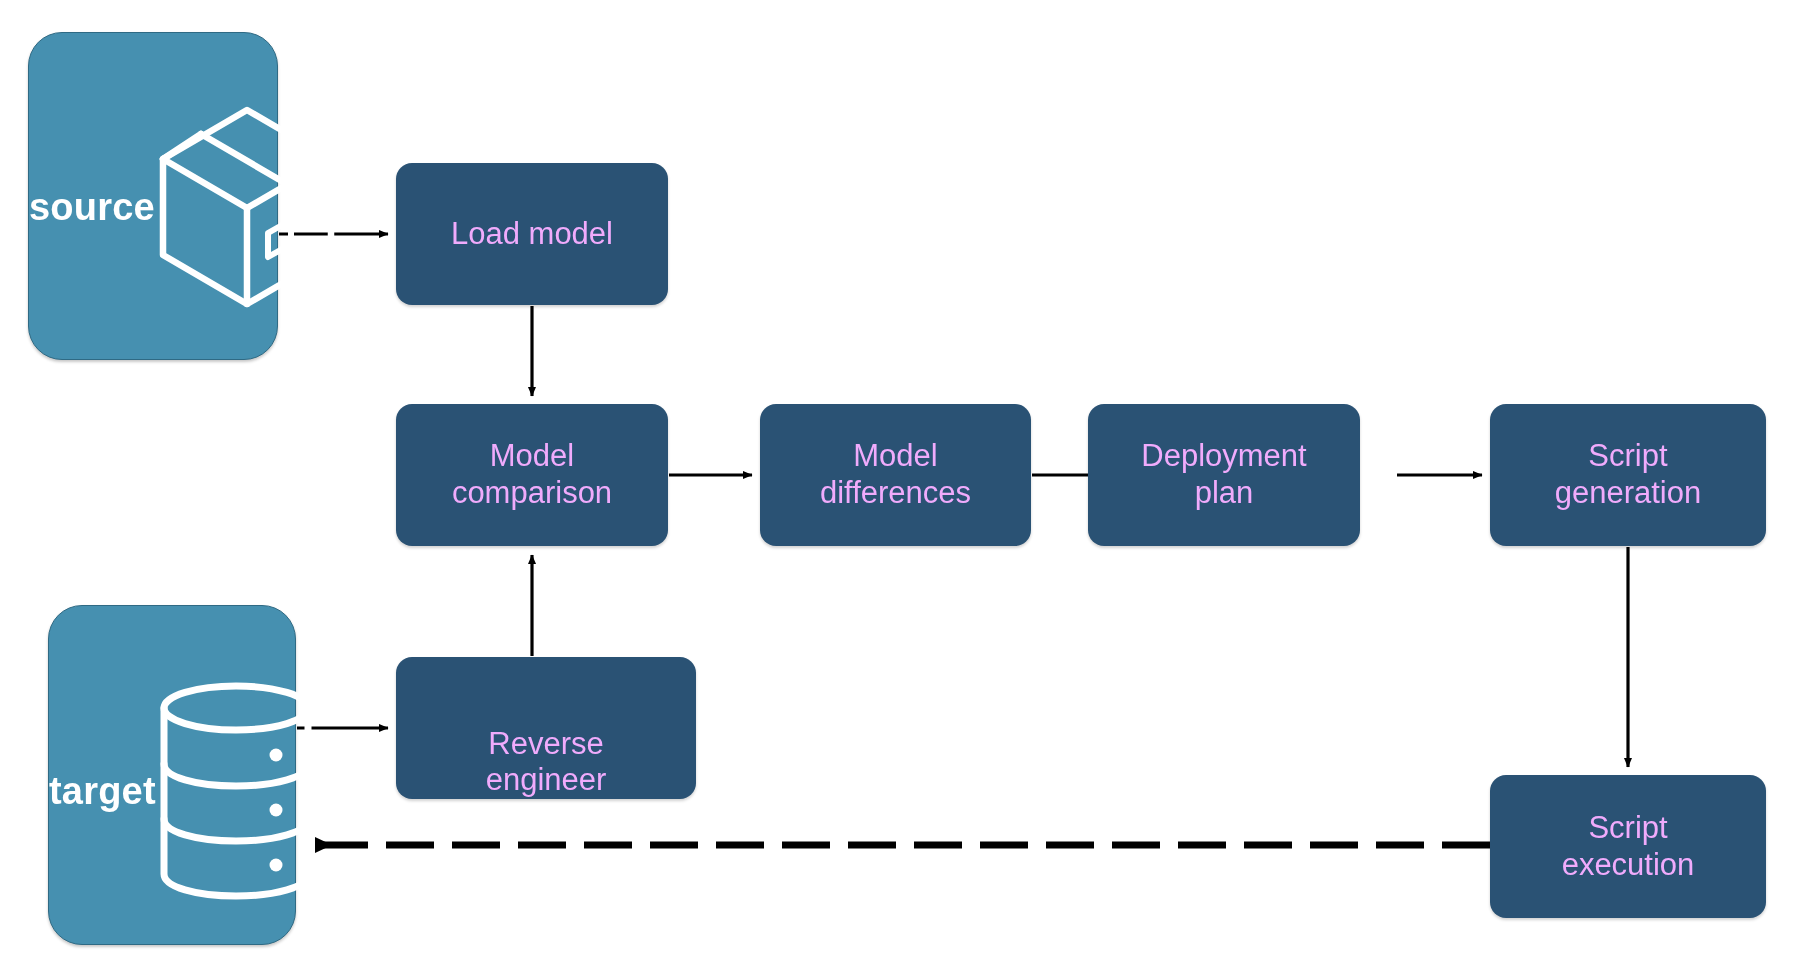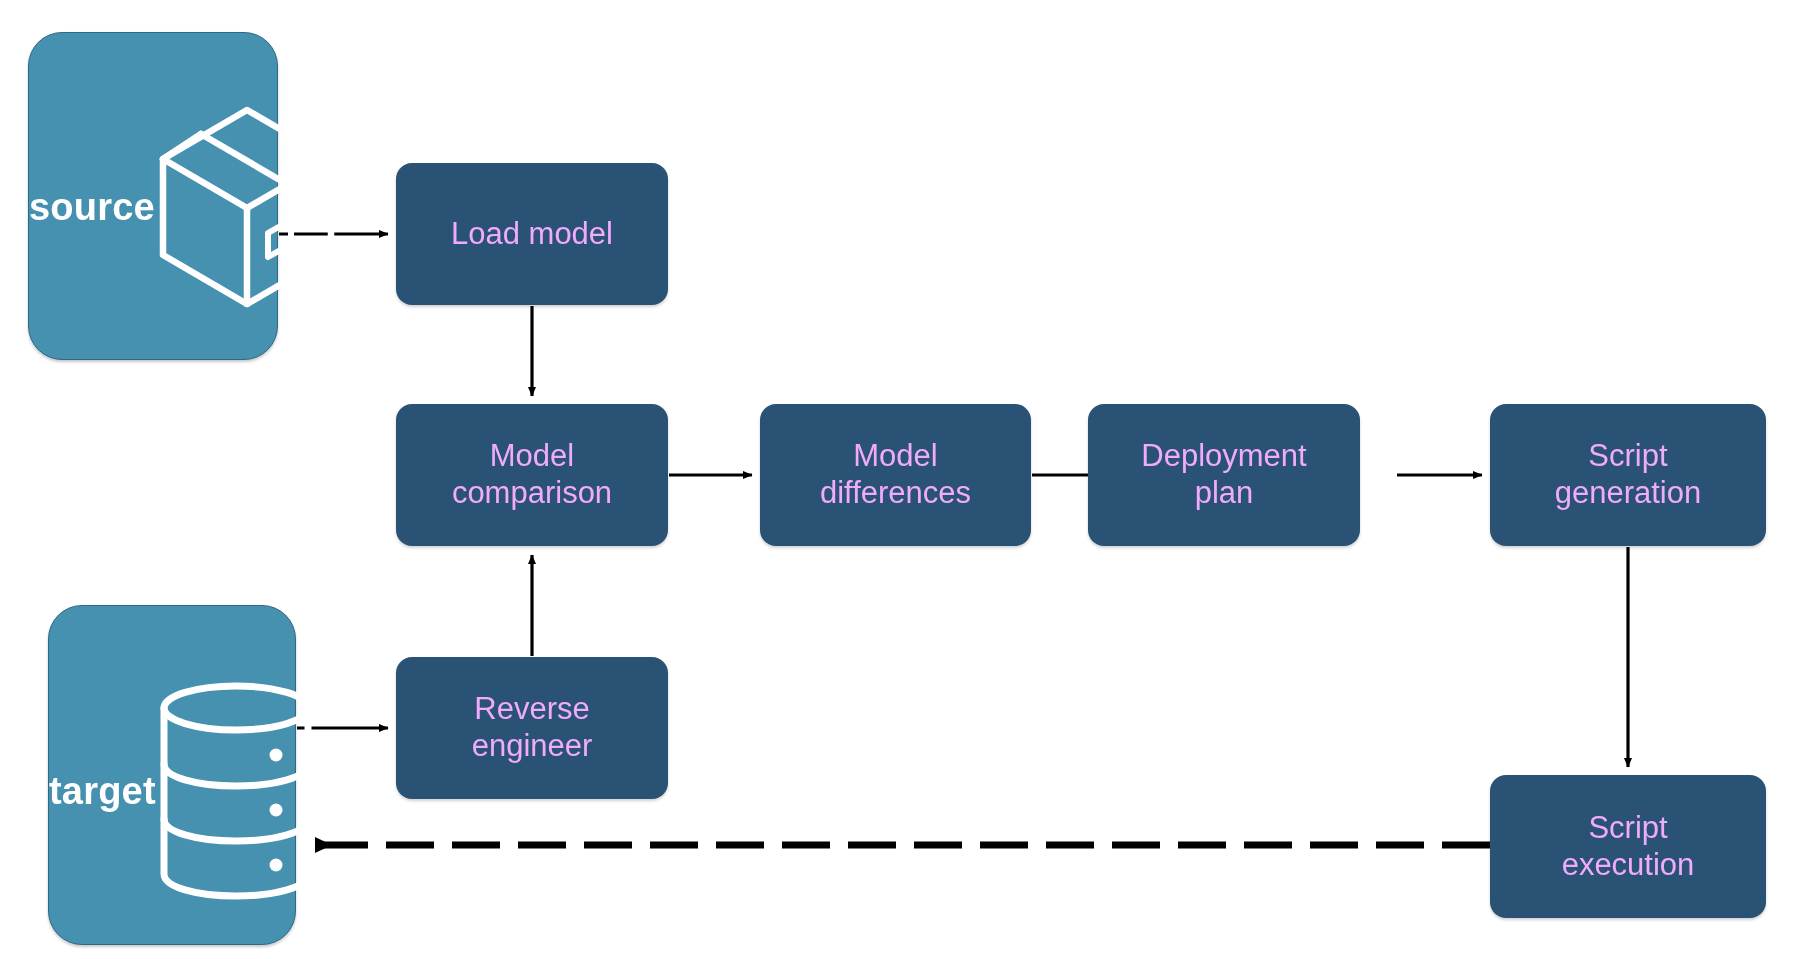--- a/index.html
+++ b/index.html
@@ -183,21 +183,21 @@
   <div class="proc" style="left:1088px; top:404px; width:272px; height:142px;">
     <span class="proc-label">Deployment
 plan</span>
   </div>
 
   <div class="proc" style="left:1490px; top:404px; width:276px; height:142px;">
     <span class="proc-label">Script
 generation</span>
   </div>
 
-  <div class="proc" style="left:396px; top:657px; width:272px; height:142px;">
+  <div class="proc" style="left:396px; top:657px; width:300px; height:142px;align-items:flex-end;">
     <span class="proc-label">Reverse
 engineer</span>
   </div>
 
   <div class="proc" style="left:1490px; top:775px; width:276px; height:143px;">
     <span class="proc-label">Script
 execution</span>
   </div>
 
 </div>

